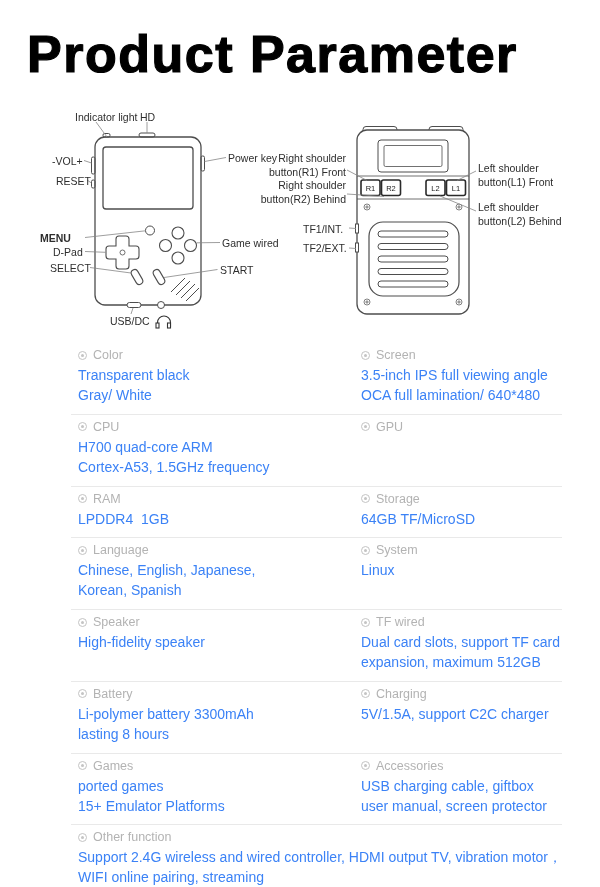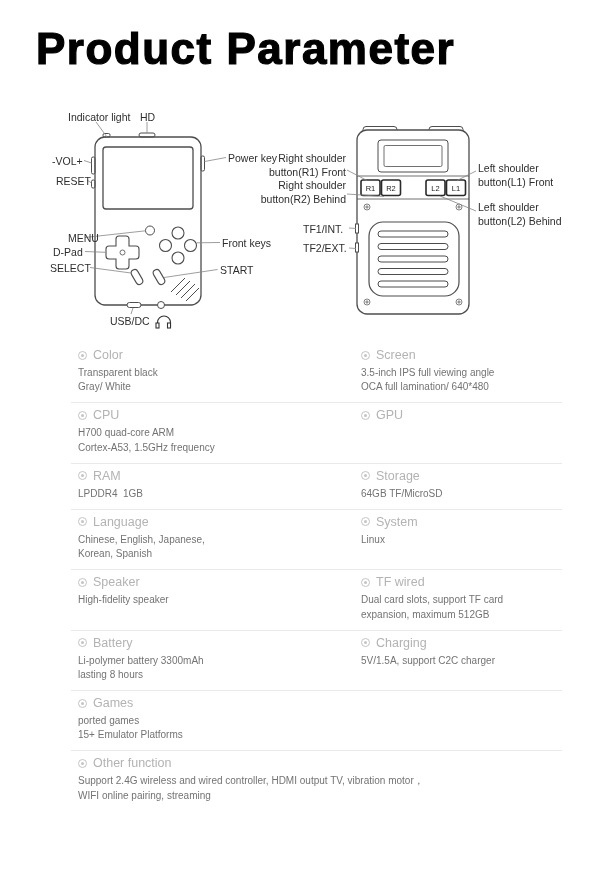--- a/index.html
+++ b/index.html
@@ -2,22 +2,22 @@
 <html><head>
 <meta charset="utf-8">
 <style>
   * { margin:0; padding:0; box-sizing:border-box; }
   html,body { background:#fff; }
   body {
     width:600px; height:887px; position:relative; overflow:hidden;
     font-family:"Liberation Sans", sans-serif; color:#141414;
   }
   .page-title {
-    position:absolute; left:36px; top:24px;
-    font-size:44px; font-weight:bold; letter-spacing:1.5px; color:#000;
+    position:absolute; left:27px; top:24px;
+    font-size:52px; font-weight:bold; letter-spacing:1.5px; color:#000;
     -webkit-text-stroke:1.2px #000;
     white-space:nowrap;
   }
   
   .diagram { position:absolute; top:100px; left:0; width:600px; height:240px; }
   .diagram svg { position:absolute; top:0; left:0; }
   .dlabel {
     position:absolute; font-size:10.5px; line-height:1.3; color:#2e2e2e;
     white-space:pre-line;
   }
@@ -31,21 +31,21 @@
   }
   .spec-row.footer { display:block; border-bottom:none; margin-right:30px; }
   .spec-cell { padding-left:7px; }
   .spec-head { display:flex; align-items:center; gap:6px; margin-bottom:4px; }
   .dot {
     width:9px; height:9px; border:1px solid #c4c4c4; border-radius:50%;
     display:flex; align-items:center; justify-content:center; flex:none;
   }
   .dot::after { content:""; width:3px; height:3px; border-radius:50%; background:#c4c4c4; }
   .spec-title { font-size:12.5px; color:#b3b3b3; }
-  .spec-body { font-size:10px; line-height:1.42; color:#737373; white-space:pre-wrap; }
+  .spec-body { font-size:14px; line-height:1.42; color:#3b82f6; white-space:pre-wrap; }
 </style>
 </head>
 <body>
 
 <div class="page-title">Product Parameter</div>
 
 <div class="diagram">
   <svg width="600" height="240" viewBox="0 0 600 240">
 
     <g stroke="#4d4d4d" fill="none" stroke-width="1.3">
@@ -149,30 +149,30 @@
       <line x1="217.5" y1="169.5" x2="164" y2="177.5"></line>
       <line x1="347" y1="70" x2="367" y2="80.5"></line>
       <line x1="347" y1="94" x2="384" y2="96.5"></line>
       <line x1="349" y1="128" x2="356" y2="128.5"></line>
       <line x1="349" y1="148" x2="356" y2="148.5"></line>
       <line x1="476" y1="71" x2="457" y2="80.5"></line>
       <line x1="476" y1="111" x2="440" y2="96"></line>
     </g>
   </svg>
 
-  <div class="dlabel" style="left:68px;  top:11px;text-align:center;">Indicator light</div>
+  <div class="dlabel" style="left:75px;  top:11px;text-align:center;">Indicator light</div>
   <div class="dlabel" style="left:140px; top:11px;">HD</div>
   <div class="dlabel" style="left:228px; top:52px;">Power key</div>
   <div class="dlabel" style="left:52px;  top:55px;">-VOL+</div>
   <div class="dlabel" style="left:56px;  top:75px;">RESET</div>
-  <div class="dlabel" style="left:68px;  top:132px;">MENU</div>
+  <div class="dlabel" style="left:40px;  top:132px;font-weight:bold;">MENU</div>
   <div class="dlabel" style="left:53px;  top:146px;">D-Pad</div>
   <div class="dlabel" style="left:50px;  top:162px;">SELECT</div>
   <div class="dlabel" style="left:110px; top:215px;">USB/DC</div>
-  <div class="dlabel" style="left:222px; top:137px;">Front keys</div>
+  <div class="dlabel" style="left:222px; top:137px;">Game wired</div>
   <div class="dlabel" style="left:220px; top:164px;">START</div>
 
   <div class="dlabel ralign" style="left:252px; top:52px; width:94px;">Right shoulder
 button(R1) Front</div>
   <div class="dlabel ralign" style="left:248px; top:79px; width:98px;">Right shoulder
 button(R2) Behind</div>
   <div class="dlabel" style="left:303px; top:123px;">TF1/INT.</div>
   <div class="dlabel" style="left:303px; top:142px;">TF2/EXT.</div>
   <div class="dlabel" style="left:478px; top:62px;">Left shoulder
 button(L1) Front</div>
@@ -291,20 +291,28 @@
 
   <div class="spec-row">
     <div class="spec-cell">
       <div class="spec-head">
           <span class="dot"></span>
           <span class="spec-title">Games</span>
         </div>
       <div class="spec-body">ported games
 15+ Emulator Platforms</div>
     </div>
+    <div class="spec-cell">
+      <div class="spec-head">
+          <span class="dot"></span>
+          <span class="spec-title">Accessories</span>
+        </div>
+      <div class="spec-body">USB charging cable, giftbox
+user manual, screen protector</div>
+    </div>
   </div>
 
   <div class="spec-row footer">
     <div class="spec-cell">
       <div class="spec-head">
           <span class="dot"></span>
           <span class="spec-title">Other function</span>
         </div>
       <div class="spec-body">Support 2.4G wireless and wired controller, HDMI output TV, vibration motor，
 WIFI online pairing, streaming</div>

